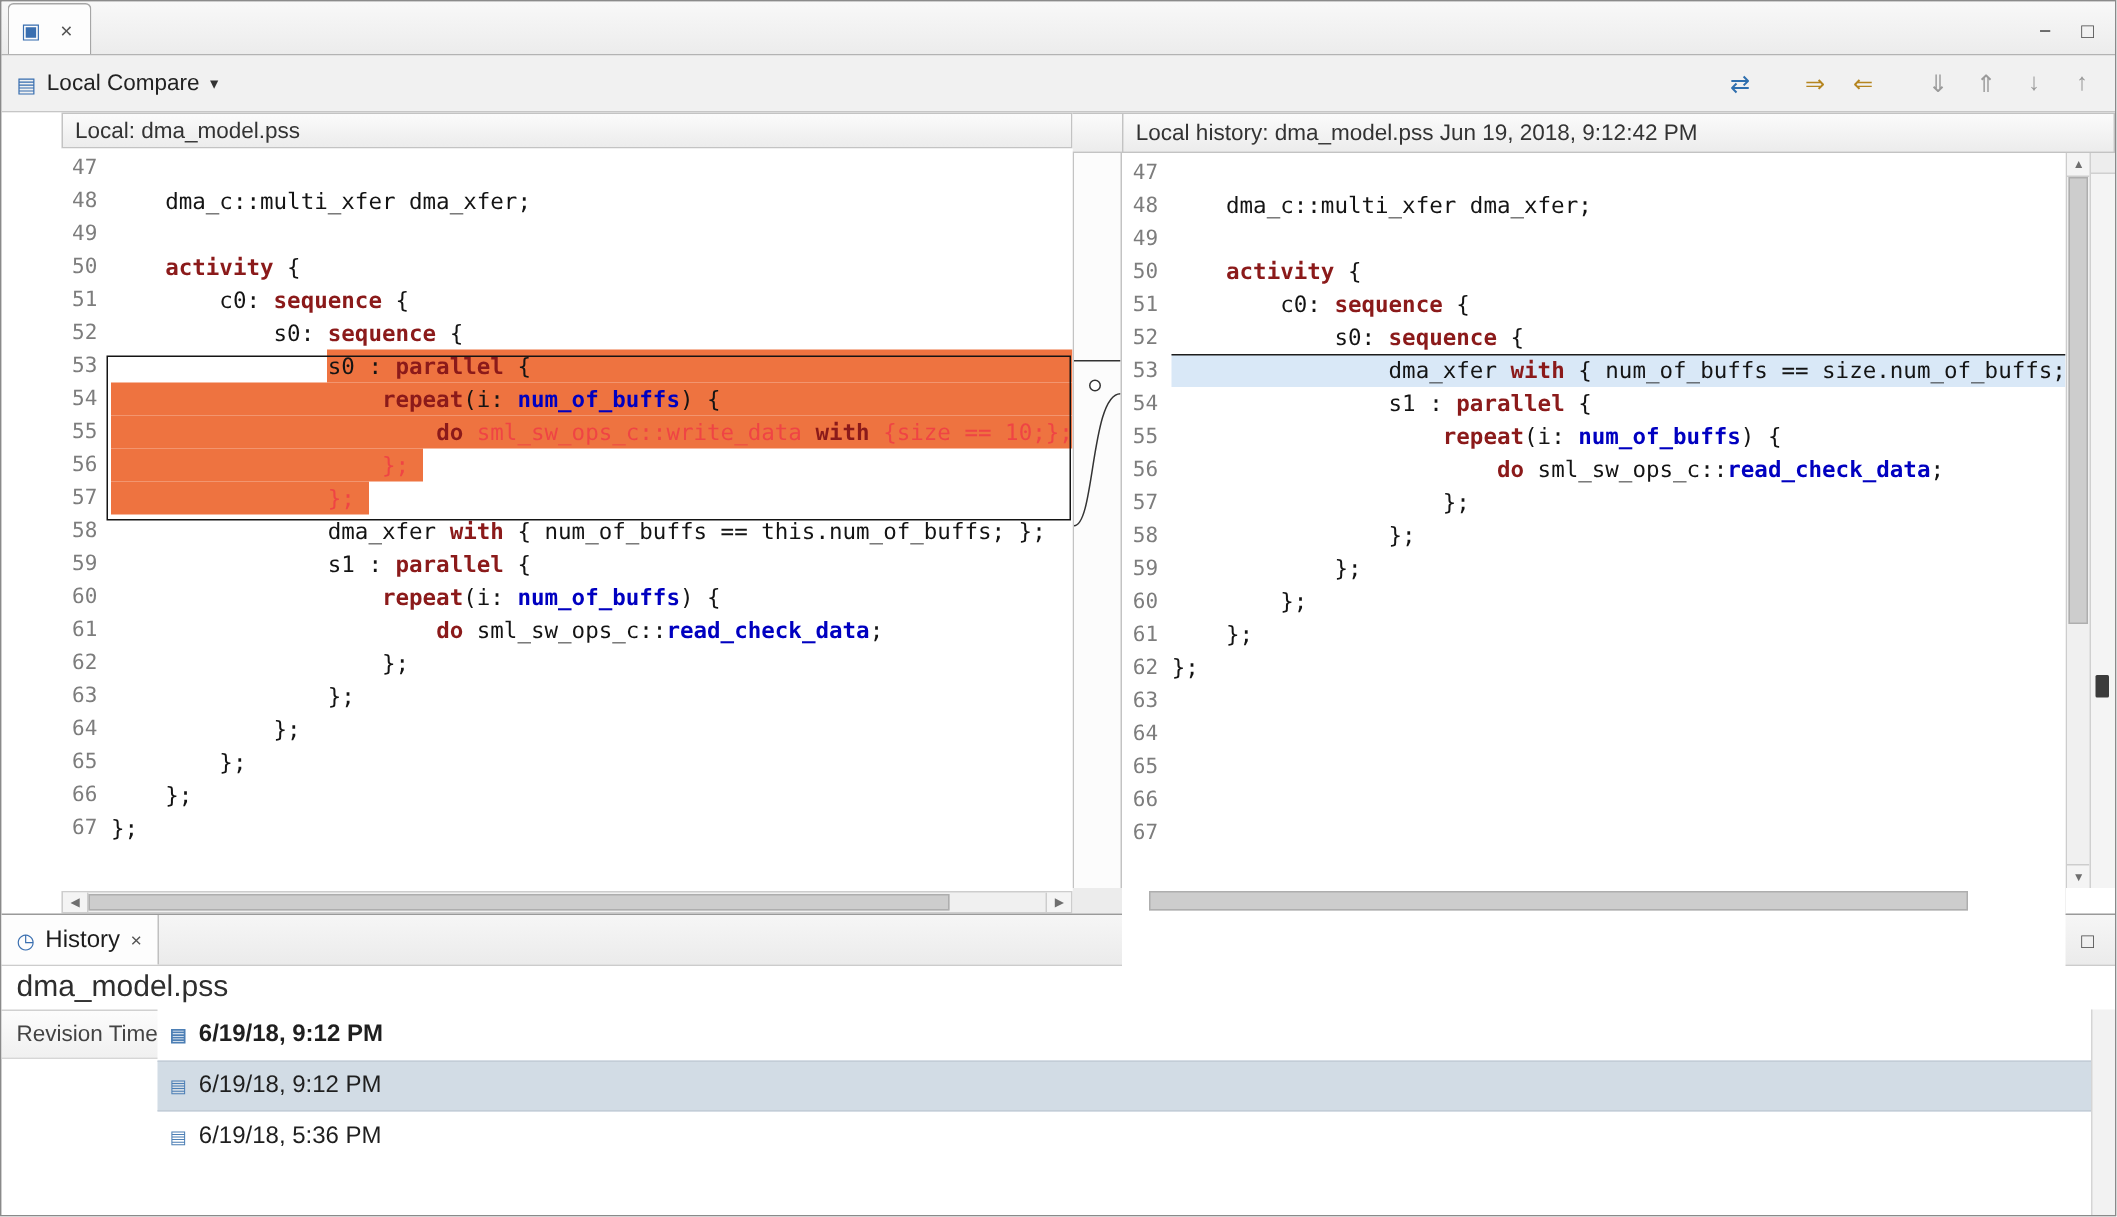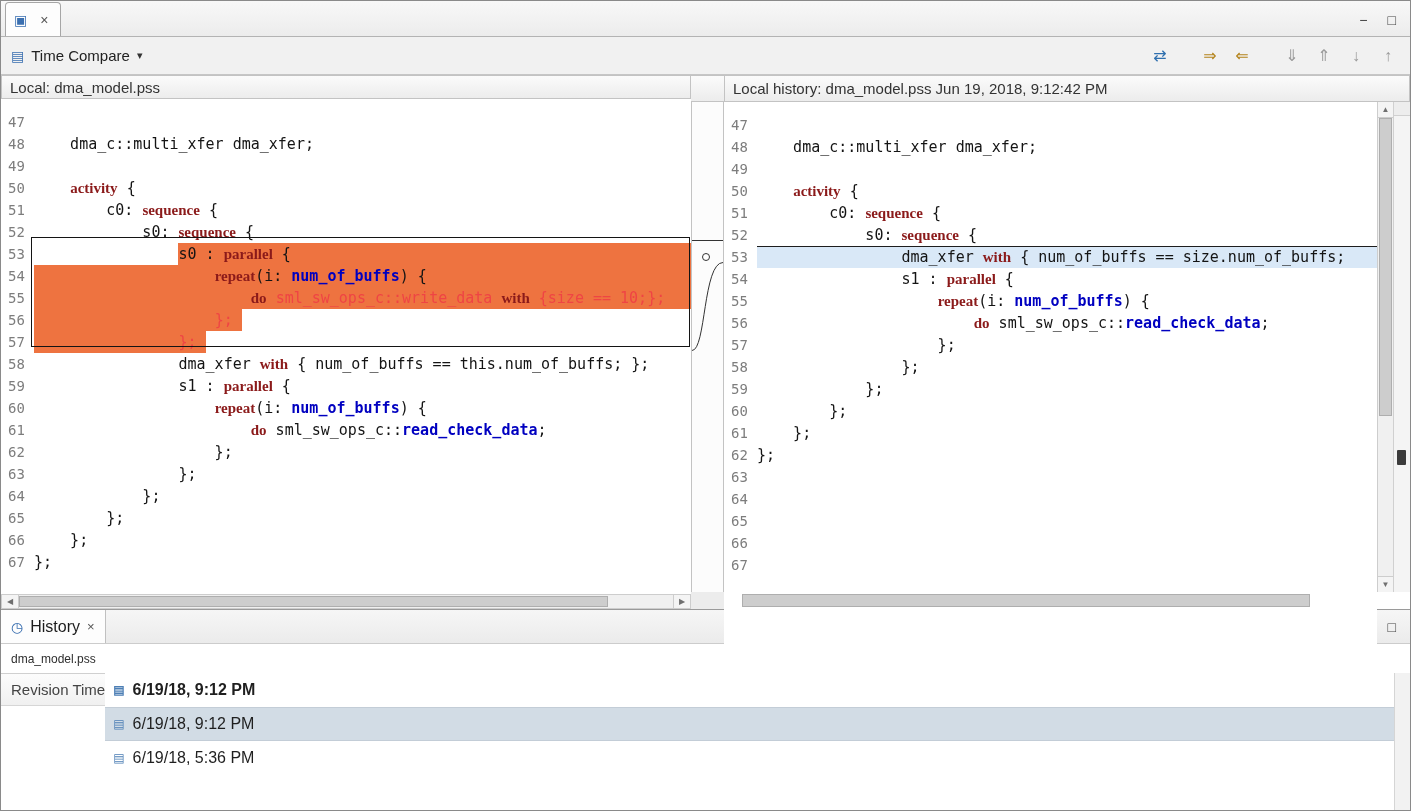--- a/index.html
+++ b/index.html
@@ -24,34 +24,34 @@
   .ibtn.blue { color:#2f6fae; }
   .ibtn.gold { color:#b5851f; }
   .ibtn.gray { color:#9a9a9a; }
   .ibtn.dark { color:#555; }
   .ibtn.pressed { background:#dce7f3; border:1px solid #7fa8d0; border-radius:2px; }
   .tsep { width:10px; }
 
   
   .compare { height:534px; display:flex; background:#fff; }
   .ccol { display:flex; flex-direction:column; }
-  .ccol.left { width:690px; }
+  .ccol.left { width:690px;margin-left:40px; }
   .cgap { width:33px; display:flex; flex-direction:column; }
   .ccol.right { flex:1; }
 
   .ph { height:27px; background:linear-gradient(#fbfbfb,#ececec); border:1px solid #c3c3c3; display:flex; align-items:center; padding-left:8px; font-size:15px; color:#333; }
   .ph-gap { height:27px; background:linear-gradient(#fbfbfb,#ececec); border-top:1px solid #c3c3c3; border-bottom:1px solid #c3c3c3; }
 
-  .code { height:554px; background:#fff; position:relative; overflow:hidden; padding-top:12px;
+  .code { height:554px; background:#fff; position:relative; overflow:hidden; padding-top:2px;
           font-family:"DejaVu Sans Mono",monospace; font-size:15px; line-height:22px; color:#141414; }
   .cl { display:flex; height:22px; }
   .ln { flex:0 0 33px; padding-left:7px; color:#7d7d7d; font-size:14px; }
   .lt { flex:1; position:relative; white-space:pre; }
   .tk { position:relative; z-index:1; }
-  .tk.k { color:var(--keyword); font-weight:bold;font-family:Liberation Serif, serif; }
+  .tk.k { color:var(--keyword); font-weight:bold; }
   .tk.b { color:var(--identifier_blue); font-weight:bold; }
   .tk.w { color:#ef4444; }
   .hlbar { position:absolute; top:0; bottom:0; background:var(--diff_highlight); z-index:0; }
   .hlbar.sel { background:var(--selection_line); border-top:1px solid #1d1d1d; }
   .diff-box { position:absolute; left:30px; right:1px; top:138px; height:110px; border:1px solid #141414; z-index:2; pointer-events:none; }
 
   .gap-mid { height:490px; background:#fcfcfc; border-left:1px solid #c3c3c3; border-right:1px solid #c3c3c3; }
   .gap-foot { height:17px; background:#ececec; }
 
   .code-row { height:490px; display:flex; }
@@ -78,21 +78,21 @@
   .history { flex:1; border-top:1px solid #9a9a9a; background:#fff; display:flex; flex-direction:column; }
   .h-tabbar { height:34px; background:linear-gradient(#f6f6f6,#ebebeb); border-bottom:1px solid #cccccc; display:flex; align-items:center; }
   .h-tab { height:100%; display:flex; align-items:center; gap:7px; padding:0 10px; background:#fdfdfd; border-right:1px solid #c0c0c0; font-size:16px; color:#1c1c1c; }
   .h-tab .ticn { color:#3a6fb0; font-size:14px; }
   .h-tab .close { color:#555; font-size:13px; }
   .h-tools { margin-left:auto; display:flex; align-items:center; gap:12px; }
   .grp { display:flex; align-items:center; gap:2px; }
   .grp .caret { font-size:10px; color:#444; }
   .h-winbtns { display:flex; gap:20px; padding:0 14px 0 24px; color:#444; font-size:14px; }
 
-  .h-file { height:29px; display:flex; align-items:center; padding-left:10px; font-size:12px; color:#2e2e2e; background:#fff; }
+  .h-file { height:29px; display:flex; align-items:center; padding-left:10px; font-size:20px; color:#2e2e2e; background:#fff; }
   .h-table { flex:1; position:relative; display:flex; flex-direction:row; }
   .h-header { height:33px; background:linear-gradient(#fcfcfc,#f0f0f0); border-top:1px solid #d0d0d0; border-bottom:1px solid #d6d6d6; display:flex; align-items:center; padding-left:10px; font-size:15px; color:#444; }
   .h-rows { flex:1; }
   .hrow { height:34px; display:flex; align-items:center; gap:8px; padding-left:8px; font-size:16px; color:#1f1f1f; }
   .hrow.bold { font-weight:bold; }
   .hrow.selected { background:var(--selected_row); border-top:1px solid #c3cdd7; border-bottom:1px solid #c3cdd7; }
   .hrow .ficon { color:#4d7fb5; font-size:12px; }
   .h-vscroll { position:absolute; right:0; top:0; bottom:0; width:16px; background:#f2f2f2; border-left:1px solid #d5d5d5; }
 
   svg.connector { display:block; }
@@ -109,21 +109,21 @@
     </div>
     <div class="winbtns">
       <span>−</span>
       <span>□</span>
     </div>
   </div>
 
   <div class="cmp-toolbar">
     <div class="tc-left">
       <span class="ticn">▤</span>
-      <span>Time Compare</span>
+      <span>Local Compare</span>
       <span class="caret">▾</span>
     </div>
     <div class="tc-right">
       <span class="ibtn blue">⇄</span>
       <span class="tsep"></span>
       <span class="ibtn gold">⇒</span>
       <span class="ibtn gold">⇐</span>
       <span class="tsep"></span>
       <span class="ibtn gray">⇓</span>
       <span class="ibtn gray">⇑</span>

